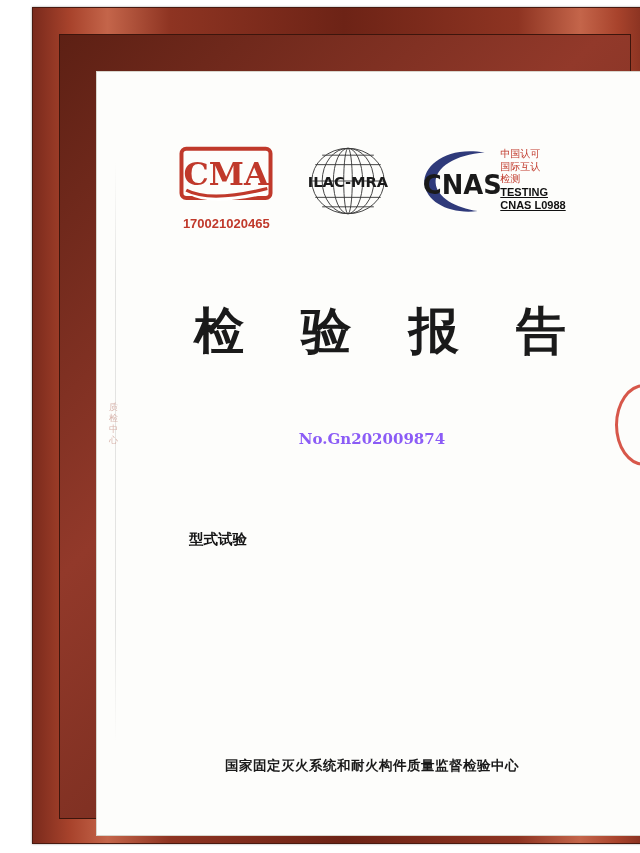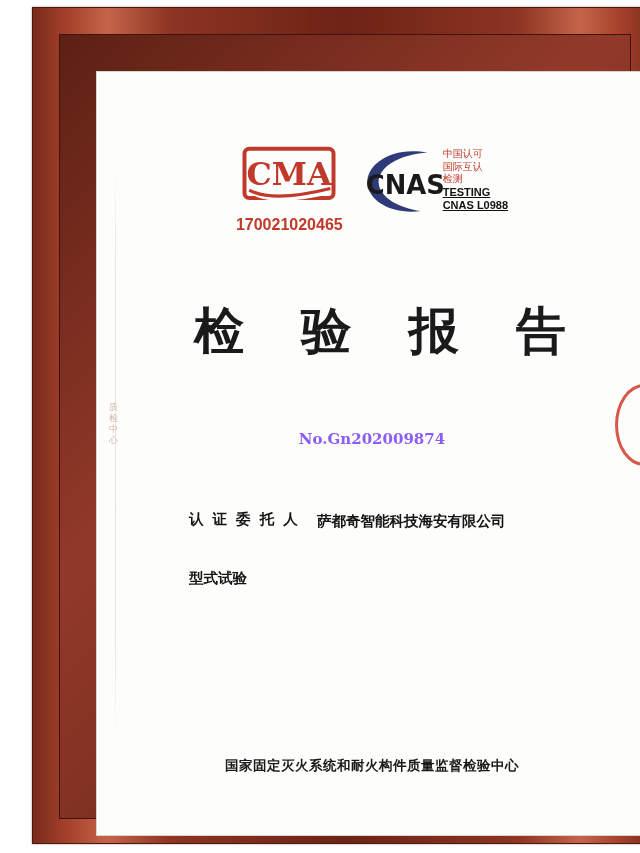--- a/index.html
+++ b/index.html
@@ -85,21 +85,21 @@
     position: relative;
   }
 
   
   .cma-mark {
     width: 96px;
     height: 62px;
   }
   .cma-caption {
     margin-top: 6px;
-    font-size: 16px;
+    font-size: 13px;
     font-weight: bold;
     color: #c0392b;
     letter-spacing: 0px;
     font-family: "Liberation Sans", sans-serif;
   }
 
   
   .cal-mark {
     width: 94px;
     height: 62px;
@@ -258,20 +258,36 @@
           <svg class="cma-mark" viewBox="0 0 120 78">
             <rect x="4" y="6" width="112" height="62" rx="6" ry="6" fill="none" stroke="#c0392b" stroke-width="5"></rect>
             <text x="60" y="52" text-anchor="middle" font-family="DejaVu Serif, serif" font-size="40" font-weight="bold" fill="#c0392b">CMA</text>
             <path d="M14 60 Q40 76 108 60" fill="none" stroke="#ffffff" stroke-width="7"></path>
             <path d="M10 58 Q40 74 112 56" fill="none" stroke="#c0392b" stroke-width="4"></path>
           </svg>
           <div class="cma-caption">170021020465</div>
         </div>
 
 
+        <div class="logo-block">
+          <svg class="ilac-mark" viewBox="0 0 120 86">
+            <g fill="none" stroke="#3a3a3a" stroke-width="1.1">
+              <ellipse cx="60" cy="43" rx="42" ry="38"></ellipse>
+              <ellipse cx="60" cy="43" rx="30" ry="38"></ellipse>
+              <ellipse cx="60" cy="43" rx="17" ry="38"></ellipse>
+              <ellipse cx="60" cy="43" rx="5" ry="38"></ellipse>
+              <line x1="18" y1="43" x2="102" y2="43"></line>
+              <path d="M22 24 H98"></path>
+              <path d="M22 62 H98"></path>
+              <path d="M30 13 H90"></path>
+              <path d="M30 73 H90"></path>
+            </g>
+            <text x="60" y="50" text-anchor="middle" font-family="DejaVu Sans, sans-serif" font-size="17" font-weight="bold" fill="#1a1a1a">ILAC-MRA</text>
+          </svg>
+        </div>
 
         <div class="logo-block" style="display:flex;align-items:flex-start;">
           <svg class="cnas-mark" viewBox="0 0 110 86">
             <path d="M86 10 C44 2 14 24 16 46 C18 68 46 82 78 78 C52 74 30 62 29 45 C28 28 52 12 86 10 Z" fill="#2f3a7a"></path>
             <text x="60" y="58" text-anchor="middle" font-family="DejaVu Sans, sans-serif" font-size="30" font-weight="bold" fill="#1a1a1a">CNAS</text>
           </svg>
           <div class="cnas-text">
             <div class="zh">中国认可</div>
             <div class="zh">国际互认</div>
             <div class="zh">检测</div>
@@ -285,24 +301,20 @@
       <div class="doc-title">检 验 报 告</div>
 
       <div class="doc-number">No.Gn202009874</div>
 
       <div class="left-faint">质检中心</div>
 
       <div class="seal-sliver"></div>
 
       <div class="fields">
         <div class="field-row">
-          <div class="field-label">认 证 委 托 人</div>
-          <div class="field-value">萨都奇智能科技海安有限公司</div>
-        </div>
-        <div class="field-row">
         </div>
         <div class="field-row">
           <div class="field-value">型式试验</div>
         </div>
       </div>
 
       <div class="footer-line">国家固定灭火系统和耐火构件质量监督检验中心</div>
 
     </div>
   </div>

